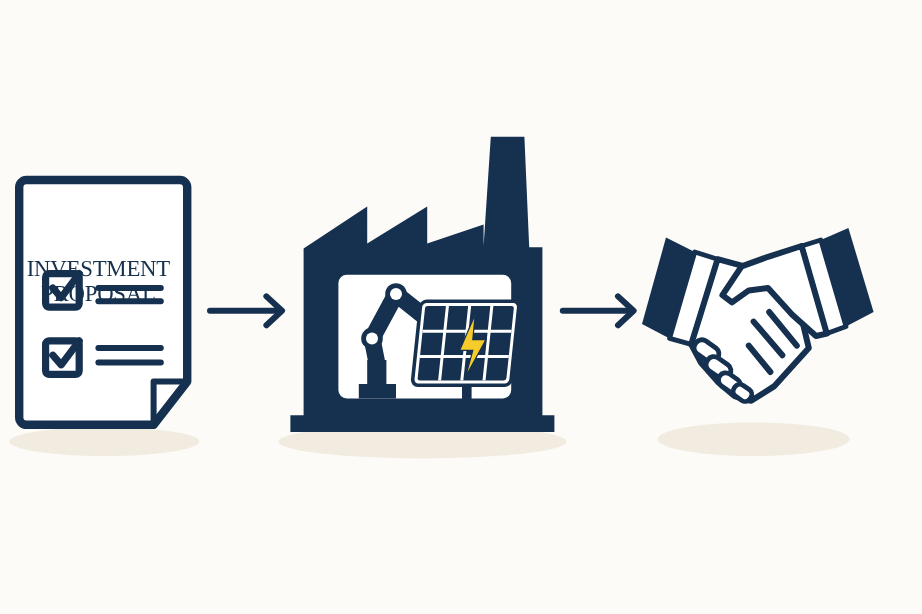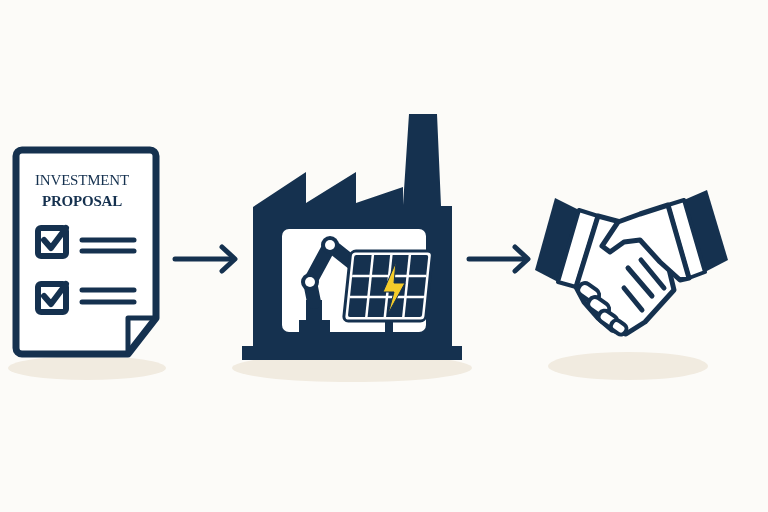--- a/index.html
+++ b/index.html
@@ -1,19 +1,19 @@
 <!DOCTYPE html>
 <html><head>
 <meta charset="utf-8">
 <style>
   html,body{margin:0;padding:0;}
   body{width:768px;height:512px;background:#fcfbf8;position:relative;overflow:hidden;font-family:"Liberation Sans",sans-serif;}
   .shadow{position:absolute;border-radius:50%;background:#f1ebe0;}
   svg{position:absolute;overflow:visible;}
-  .doc-title{position:absolute;left:20px;width:124px;text-align:center;color:#15314f;font-size:15px;line-height:21px;letter-spacing:-0.2px;font-family:"Liberation Serif",serif;}
+  .doc-title{position:absolute;left:20px;width:124px;text-align:center;color:#15314f;font-size:19px;line-height:21px;letter-spacing:-0.2px;font-family:"Liberation Serif",serif;margin-top:44px;}
 </style>
 </head>
 <body>
 
 <div class="shadow" style="left:8px;top:356px;width:158px;height:24px;"></div>
 <div class="shadow" style="left:232px;top:354px;width:240px;height:28px;"></div>
 <div class="shadow" style="left:548px;top:352px;width:160px;height:28px;"></div>
 
 <div>
   <svg width="768" height="512" style="left:0;top:0;">
@@ -24,21 +24,21 @@
     <path d="M44 240 L51 248 L66 228" fill="none" stroke="#15314f" stroke-width="6" stroke-linecap="round" stroke-linejoin="round"></path>
     <line x1="82" y1="240" x2="134" y2="240" stroke="#15314f" stroke-width="5" stroke-linecap="round"></line>
     <line x1="82" y1="251" x2="134" y2="251" stroke="#15314f" stroke-width="5" stroke-linecap="round"></line>
 
     <rect x="38" y="284" width="28" height="28" rx="3" fill="none" stroke="#15314f" stroke-width="6"></rect>
     <path d="M44 296 L51 304 L66 284" fill="none" stroke="#15314f" stroke-width="6" stroke-linecap="round" stroke-linejoin="round"></path>
     <line x1="82" y1="290" x2="134" y2="290" stroke="#15314f" stroke-width="5" stroke-linecap="round"></line>
     <line x1="82" y1="302" x2="134" y2="302" stroke="#15314f" stroke-width="5" stroke-linecap="round"></line>
   </svg>
   <div class="doc-title" style="top:170px;">INVESTMENT</div>
-  <div class="doc-title" style="top:191px;font-weight:bold;">PROPOSAL</div>
+  <div class="doc-title" style="top:191px;">PROPOSAL</div>
 </div>
 
 <svg width="768" height="512" style="left:0;top:0;">
   <line x1="175" y1="259" x2="234" y2="259" stroke="#15314f" stroke-width="5" stroke-linecap="round"></line>
   <path d="M222 247 L235 259 L222 271" fill="none" stroke="#15314f" stroke-width="5" stroke-linecap="round" stroke-linejoin="round"></path>
 </svg>
 
 <div>
   <svg width="768" height="512" style="left:0;top:0;">
 

